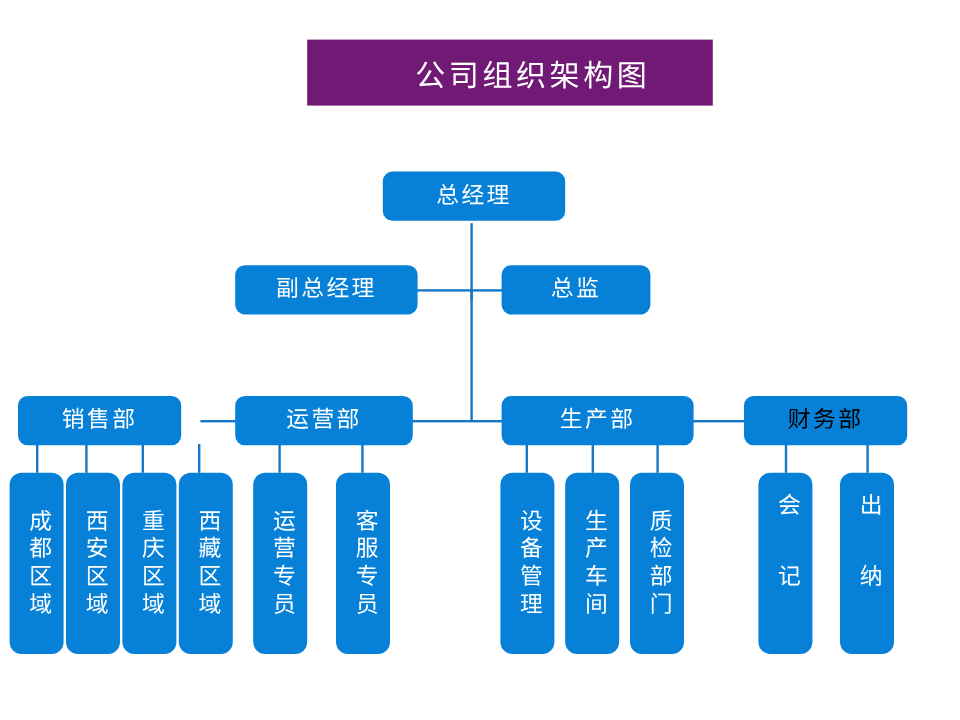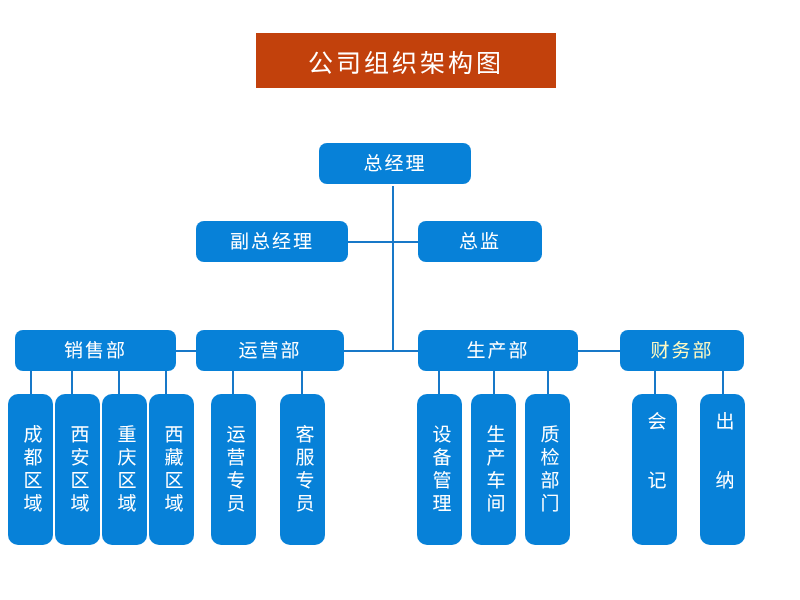--- a/index.html
+++ b/index.html
@@ -76,21 +76,21 @@
     background: #1878c8;
   }
   .line.v { width: 2px; }
   .line.h { height: 2px; }
 </style>
 </head>
 <body>
 
 <div id="chart-canvas" style="background: rgb(255, 255, 255);">
 
-  <div class="title-banner" style="background: #c2410c; color: rgb(255, 255, 255);">公司组织架构图</div>
+  <div class="title-banner" style="background: #701a75; color: rgb(255, 255, 255); padding-left: 38px;">公司组织架构图</div>
 
   <div class="line v" style="left: 392px; top: 186px; height: 64px; background: rgb(24, 120, 200);"></div>
 
   <div class="line h" style="left: 347px; top: 241px; width: 72px; background: rgb(24, 120, 200);"></div>
 
   <div class="line v" style="left: 392px; top: 241px; height: 110px; background: rgb(24, 120, 200);"></div>
 
   <div class="line h" style="left: 167px; top: 350px; width: 455px; background: rgb(24, 120, 200);"></div>
 
   <div class="line v" style="left: 30px; top: 370px; height: 24px; background: rgb(24, 120, 200);"></div>
@@ -106,24 +106,24 @@
   <div class="line v" style="left: 547px; top: 370px; height: 24px; background: rgb(24, 120, 200);"></div>
 
   <div class="line v" style="left: 654px; top: 370px; height: 24px; background: rgb(24, 120, 200);"></div>
   <div class="line v" style="left: 722px; top: 370px; height: 24px; background: rgb(24, 120, 200);"></div>
 
   <div class="node h-node" style="left: 319px; top: 143px; width: 152px; background: rgb(7, 129, 216); color: rgb(255, 255, 255);">总经理</div>
 
   <div class="node h-node" style="left: 196px; top: 221px; width: 152px; background: rgb(7, 129, 216); color: rgb(255, 255, 255);">副总经理</div>
   <div class="node h-node" style="left: 418px; top: 221px; width: 124px; background: rgb(7, 129, 216); color: rgb(255, 255, 255);">总监</div>
 
-  <div class="node h-node" style="left: 15px; top: 330px; width: 161px; background: rgb(7, 129, 216); color: rgb(255, 255, 255);">销售部</div>
+  <div class="node h-node" style="left: 15px; top: 330px; width: 136px; background: rgb(7, 129, 216); color: rgb(255, 255, 255);">销售部</div>
   <div class="node h-node" style="left: 196px; top: 330px; width: 148px; background: rgb(7, 129, 216); color: rgb(255, 255, 255);">运营部</div>
   <div class="node h-node" style="left: 418px; top: 330px; width: 160px; background: rgb(7, 129, 216); color: rgb(255, 255, 255);">生产部</div>
-  <div class="node h-node" style="left: 620px; top: 330px; width: 124px; background: rgb(7, 129, 216); color: #fef9c3;">财务部</div>
+  <div class="node h-node" style="left: 620px; top: 330px; width: 136px; background: rgb(7, 129, 216); color: #000000;">财务部</div>
 
   <div class="node v-node" style="left: 8px; top: 394px; width: 45px; height: 151px; background: rgb(7, 129, 216); color: rgb(255, 255, 255);">成都区域</div>
   <div class="node v-node" style="left: 55px; top: 394px; width: 45px; height: 151px; background: rgb(7, 129, 216); color: rgb(255, 255, 255);">西安区域</div>
   <div class="node v-node" style="left: 102px; top: 394px; width: 45px; height: 151px; background: rgb(7, 129, 216); color: rgb(255, 255, 255);">重庆区域</div>
   <div class="node v-node" style="left: 149px; top: 394px; width: 45px; height: 151px; background: rgb(7, 129, 216); color: rgb(255, 255, 255);">西藏区域</div>
 
   <div class="node v-node" style="left: 211px; top: 394px; width: 45px; height: 151px; background: rgb(7, 129, 216); color: rgb(255, 255, 255);">运营专员</div>
   <div class="node v-node" style="left: 280px; top: 394px; width: 45px; height: 151px; background: rgb(7, 129, 216); color: rgb(255, 255, 255);">客服专员</div>
 
   <div class="node v-node" style="left: 417px; top: 394px; width: 45px; height: 151px; background: rgb(7, 129, 216); color: rgb(255, 255, 255);">设备管理</div>

